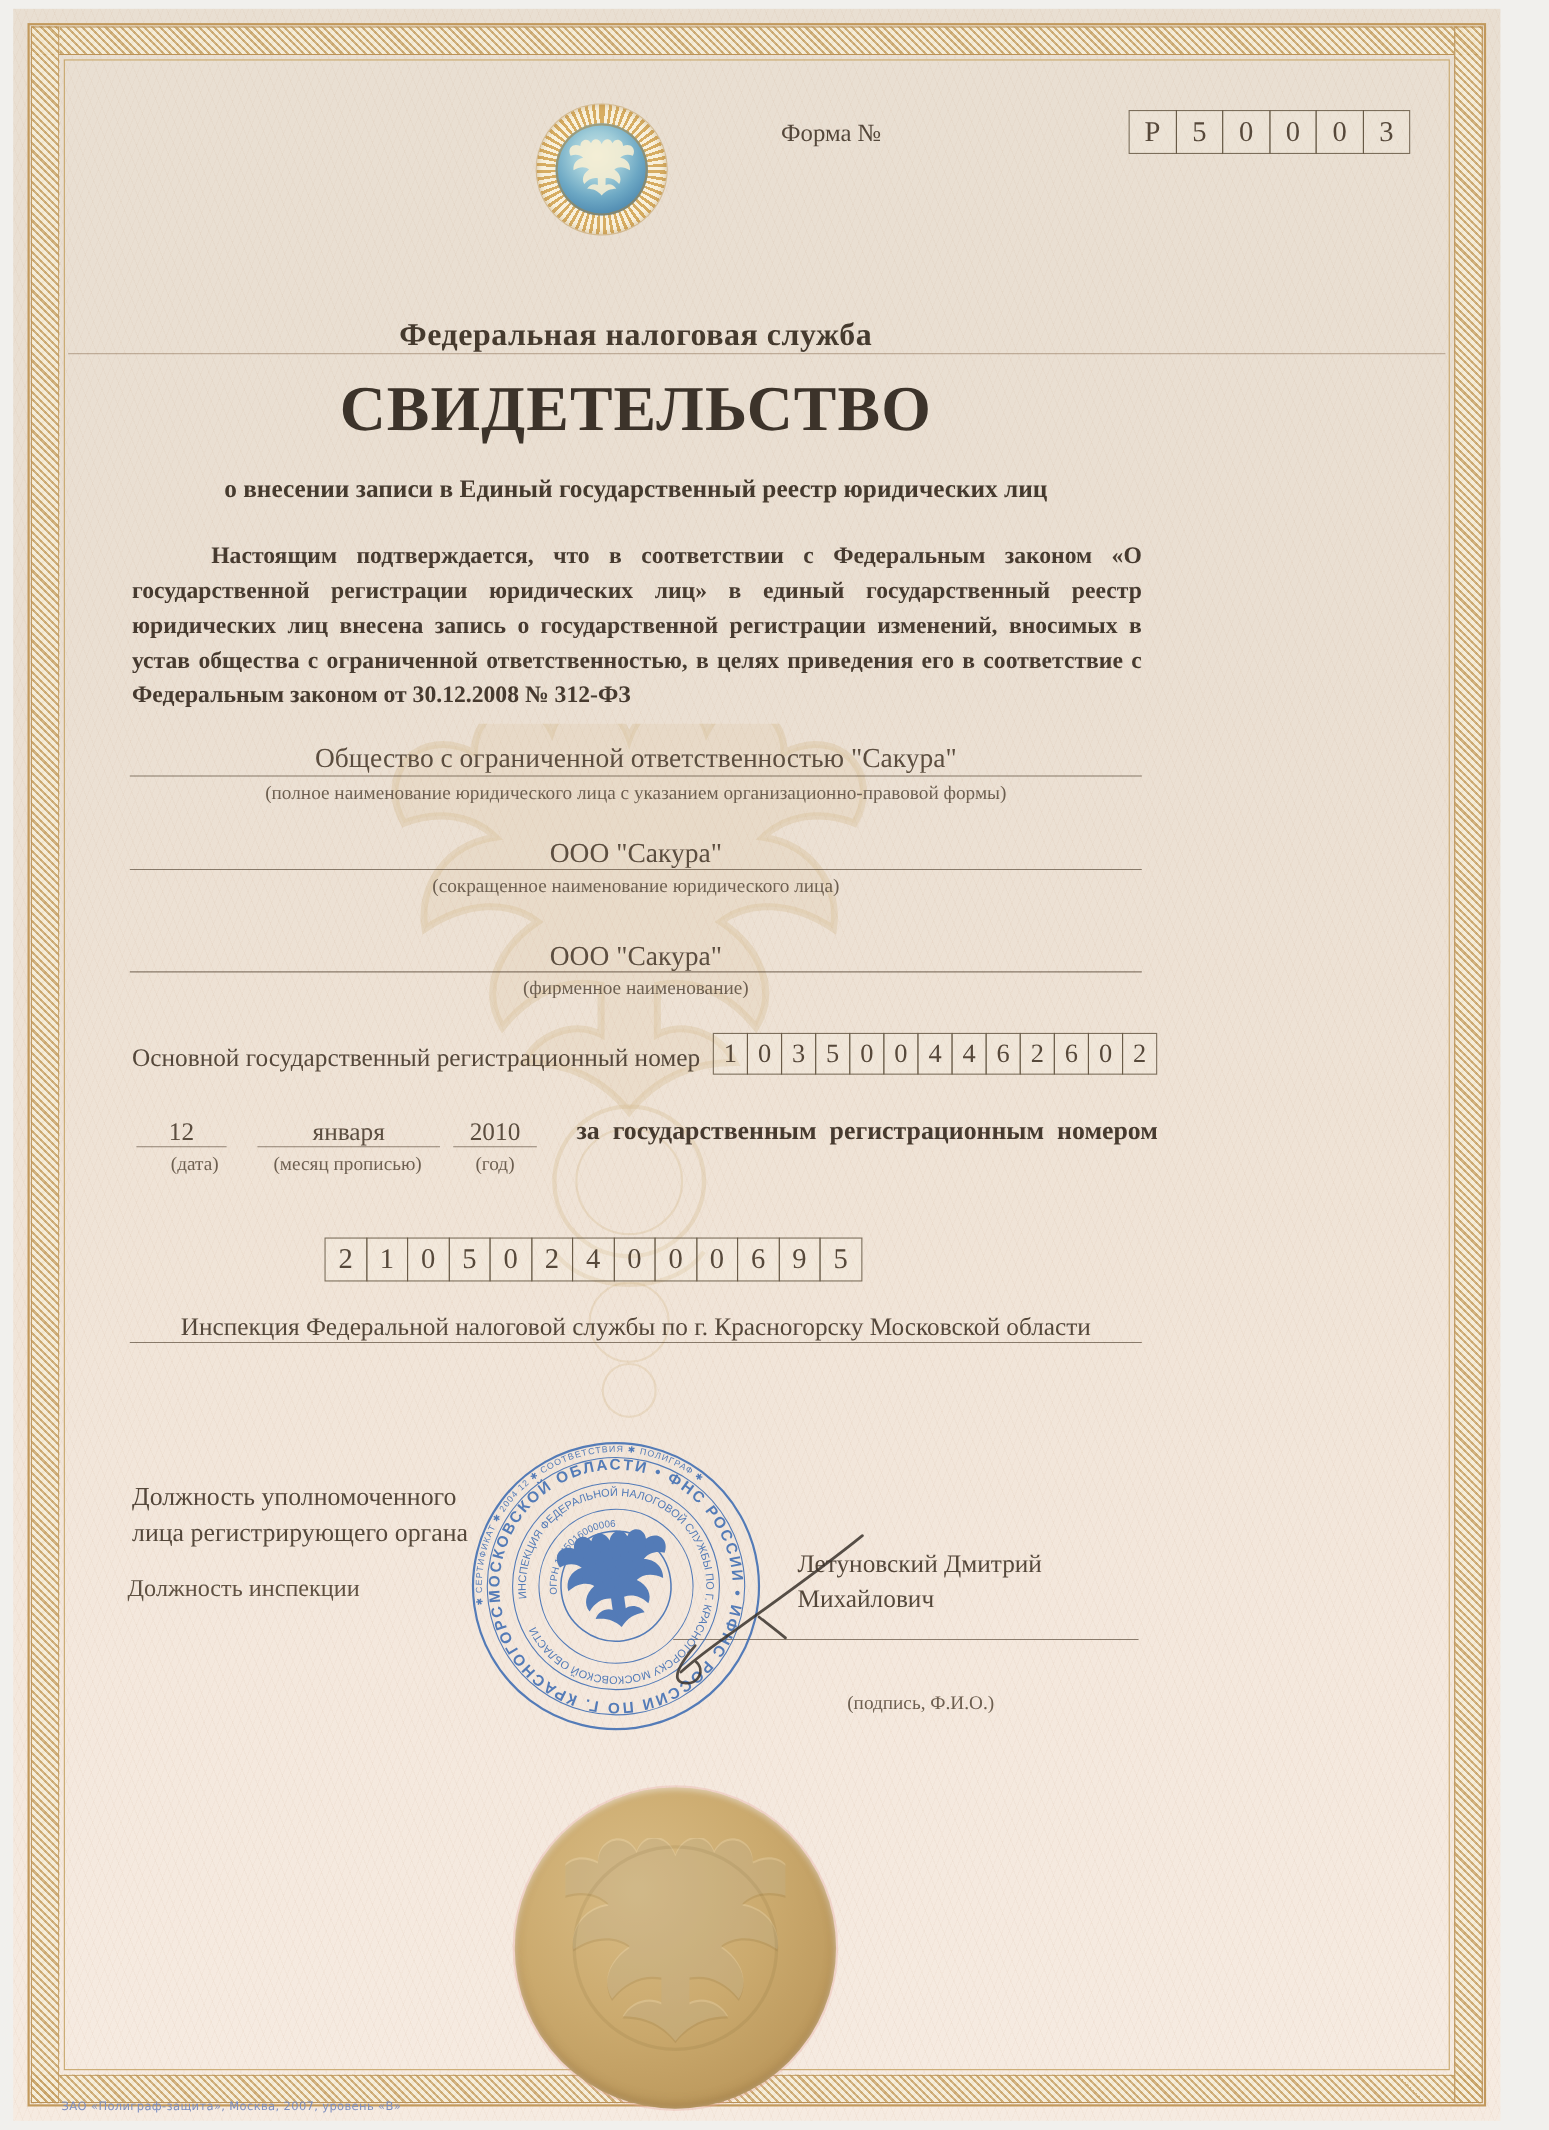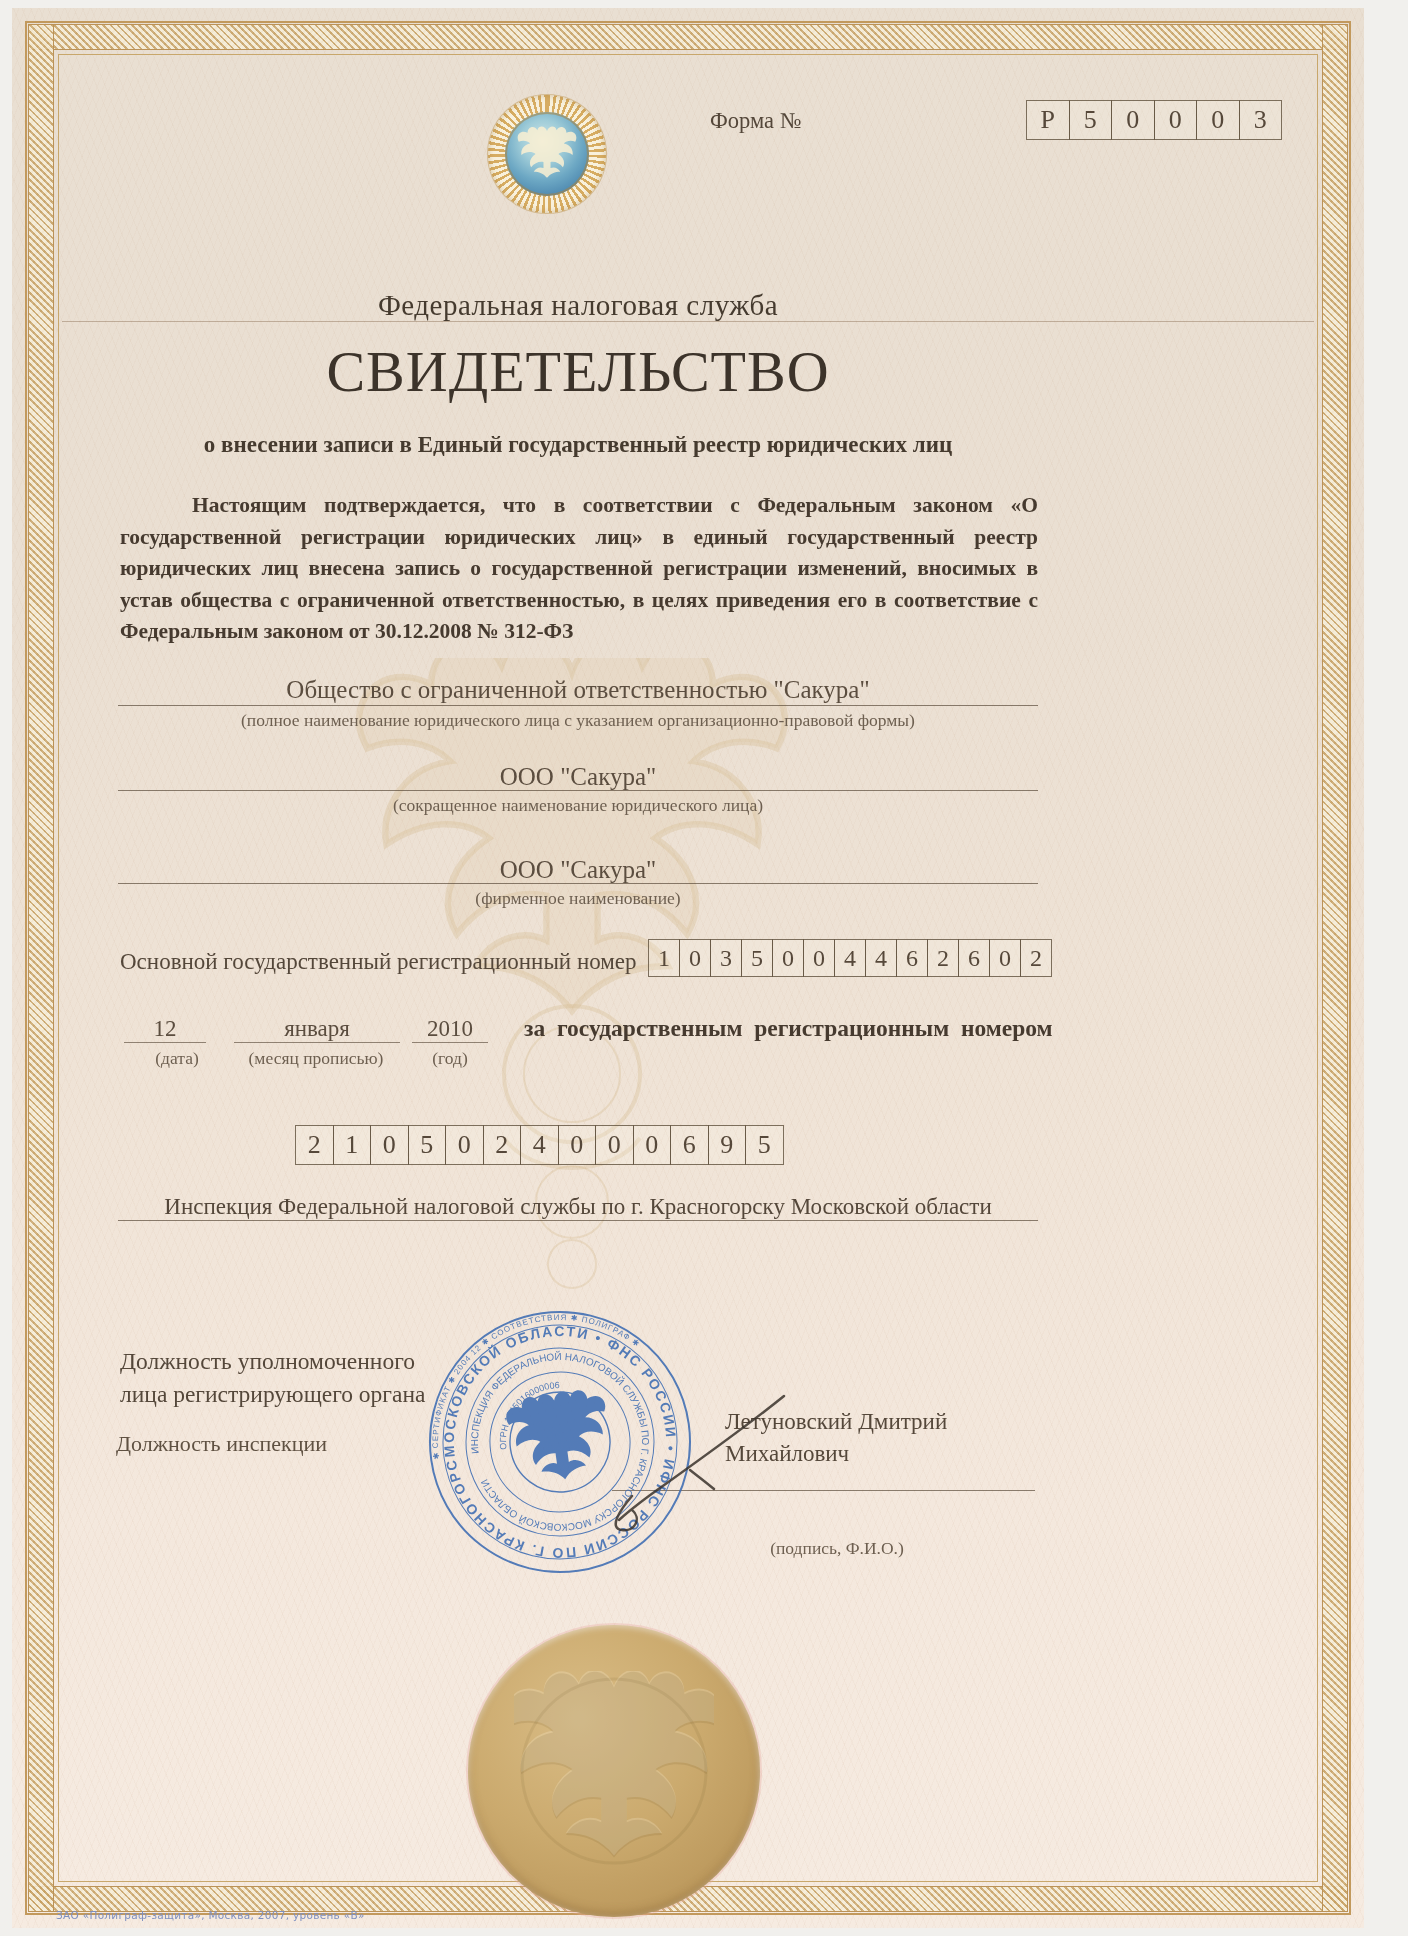--- a/index.html
+++ b/index.html
@@ -51,23 +51,23 @@
   .grn-boxes{left:283px;top:1117px;}
   .grn-boxes .cell{width:36.5px;height:38px;font-size:26px;}
 
   .holo{left:476px;top:87px;width:118px;height:118px;border-radius:50%;position:absolute;
     background:repeating-conic-gradient(rgba(214,170,92,0.95) 0deg 3deg, rgba(250,243,222,0.9) 3deg 6.5deg);
     box-shadow:0 0 0 1px rgba(190,150,80,.5), inset 0 0 6px rgba(150,110,50,.4);}
   .holo-core{position:absolute;inset:17px;border-radius:50%;
     background:radial-gradient(circle at 45% 35%, #cfe6e8 0%, #9fccd8 30%, #6da8c4 55%, #4b86ae 80%, #3b6f9a 100%);
     box-shadow:inset 0 0 0 2px rgba(170,130,60,.55);display:flex;align-items:center;justify-content:center;}
 
-  .agency{top:281px;font-weight:normal;font-size:29px;letter-spacing:.5px;color:#453a2e;}
+  .agency{top:281px;font-weight:bold;font-size:29px;letter-spacing:.5px;color:#453a2e;}
   .hr-line{left:50px;right:50px;top:313px;border-top:1px solid rgba(120,90,60,.38);position:absolute;}
-  .title{top:330px;font-weight:normal;font-size:58px;letter-spacing:1px;color:#3c332a;}
+  .title{top:330px;font-weight:bold;font-size:58px;letter-spacing:1px;color:#3c332a;}
   .subtitle{top:424px;font-weight:bold;font-size:23px;color:#453a2e;}
   .body-text{
     left:108px;top:482px;width:918px;position:absolute;
     font-weight:bold;font-size:21.5px;line-height:31.5px;text-align:justify;text-indent:72px;
     color:#463a2f;
   }
   .value{font-size:25px;color:#5b4d3f;}
   .caption{font-size:17.5px;color:#6d5f50;}
   .rule{position:absolute;left:106px;width:920px;border-top:1px solid rgba(80,65,48,0.65);}
 

